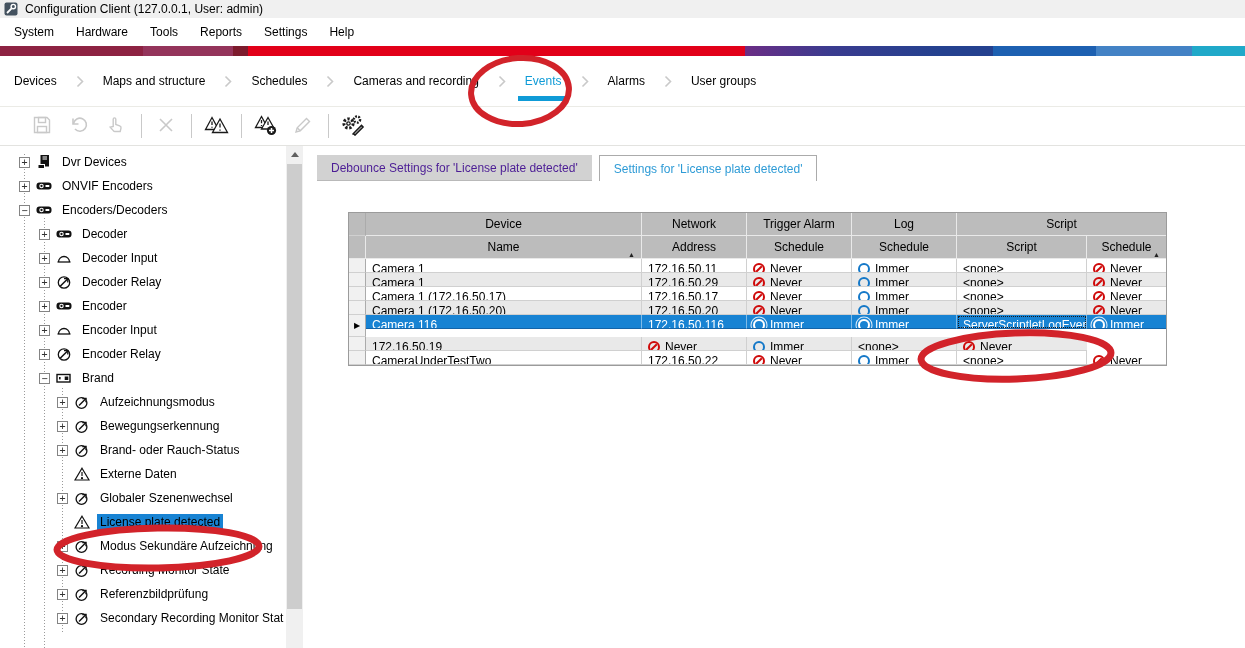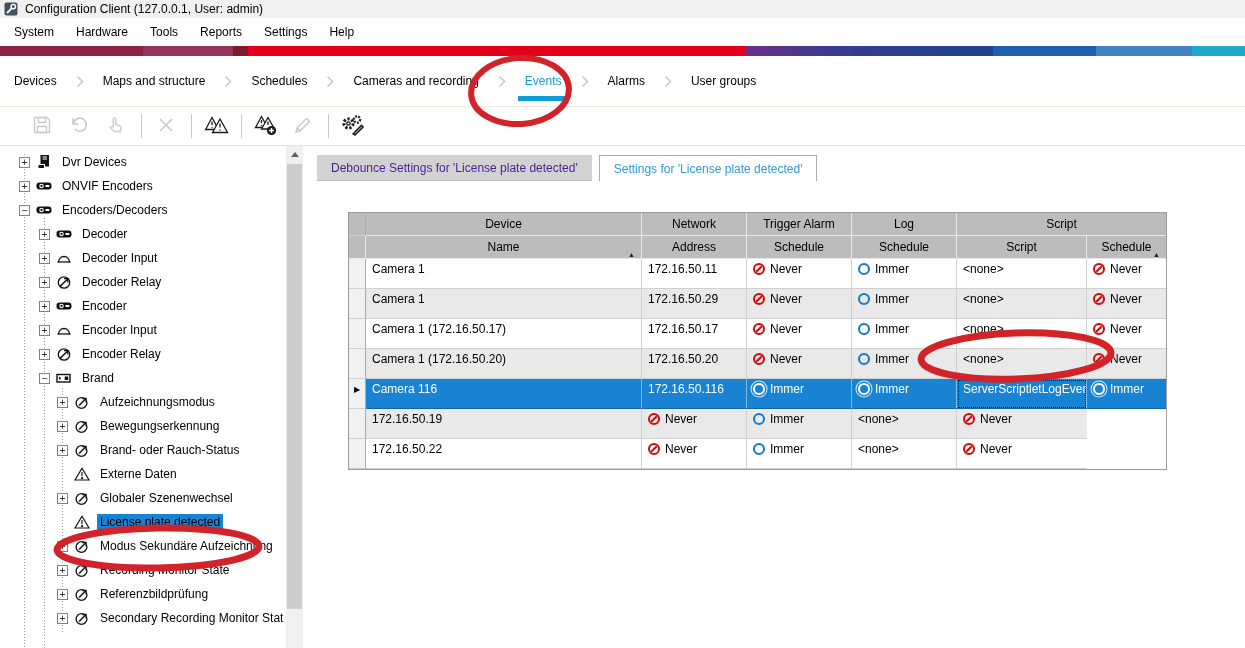--- a/index.html
+++ b/index.html
@@ -72,21 +72,21 @@
   .vtab.inactive { background:#d2d2d2; color:#4c1d95; border-bottom:1px solid #b9b9b9; margin-right:7px; }
   .vtab.active { background:#fff; color:#2e9bd6; border:1px solid #ababab; border-bottom:none; }
 
   
   .dgrid { position:absolute; left:41px; top:66px; width:819px; border:1px solid #9b9b9b; background:#fff; }
   .gr { display:grid; grid-template-columns:17px 276px 105px 105px 105px 130px 79px; }
   .gr.groups { grid-template-columns:17px 276px 105px 105px 105px 209px; }
   .hcell { background:#bcbcbc; height:23px; line-height:22px; text-align:center; border-right:1px solid #e9e9e9; border-bottom:1px solid #e9e9e9; overflow:hidden; position:relative; }
   .hcell .sort { font-size:7px; position:absolute; right:6px; top:8px; color:#222; }
   .hcell.last { border-right:none; }
-  .dcell { height:30px; line-height:20px; padding:0 6px; border-right:1px solid #d0d0d0; border-bottom:1px solid #d0d0d0; overflow:hidden; white-space:nowrap; }
+  .dcell { height:14px; line-height:20px; padding:0 6px; border-right:1px solid #d0d0d0; border-bottom:1px solid #d0d0d0; overflow:hidden; white-space:nowrap; }
   .dcell.last { border-right:none; }
   .selcell { background:#f1f1f1; border-right:1px solid #ababab; border-bottom:1px solid #d0d0d0; text-align:center; font-size:8px; line-height:21px; color:#000; }
   .drow.alt .dcell { background:#e9e9e9; }
   .drow.selected .dcell { background:#1883d3; color:#fff; border-right-color:rgba(255,255,255,.45); border-bottom-color:#1464a8; }
   .drow.selected .dcell.focus-cell { outline:1px dotted #1a1a1a; outline-offset:-2px; }
   .icn { display:inline-block; width:12px; height:12px; border-radius:50%; margin-right:5px; vertical-align:-2px; position:relative; }
   .icn.never { border:2px solid #cf0a0a; }
   .icn.never::after { content:""; position:absolute; left:0px; top:3px; width:8px; height:2px; background:#cf0a0a; transform:rotate(-45deg); }
   .icn.immer { border:2px solid #1478c8; }
   .drow.selected .icn.immer { border-color:#fff; box-shadow:0 0 0 1.5px #1883d3, 0 0 0 2.5px rgba(255,255,255,.85); }
@@ -494,20 +494,21 @@
           <div class="gr drow alt">
             <div class="selcell"></div>
             <div class="dcell">172.16.50.19</div>
             <div class="dcell"><span class="icn never"></span><span>Never</span></div>
             <div class="dcell"><span class="icn immer"></span><span>Immer</span></div>
             <div class="dcell">&lt;none&gt;</div>
             <div class="dcell last"><span class="icn never"></span><span>Never</span></div>
           </div>
           <div class="gr drow">
             <div class="selcell"></div>
+            <div class="dcell">CameraUnderTestTwo</div>
             <div class="dcell">172.16.50.22</div>
             <div class="dcell"><span class="icn never"></span><span>Never</span></div>
             <div class="dcell"><span class="icn immer"></span><span>Immer</span></div>
             <div class="dcell">&lt;none&gt;</div>
             <div class="dcell last"><span class="icn never"></span><span>Never</span></div>
           </div>
         </div>
     </div>
   </div>
 

